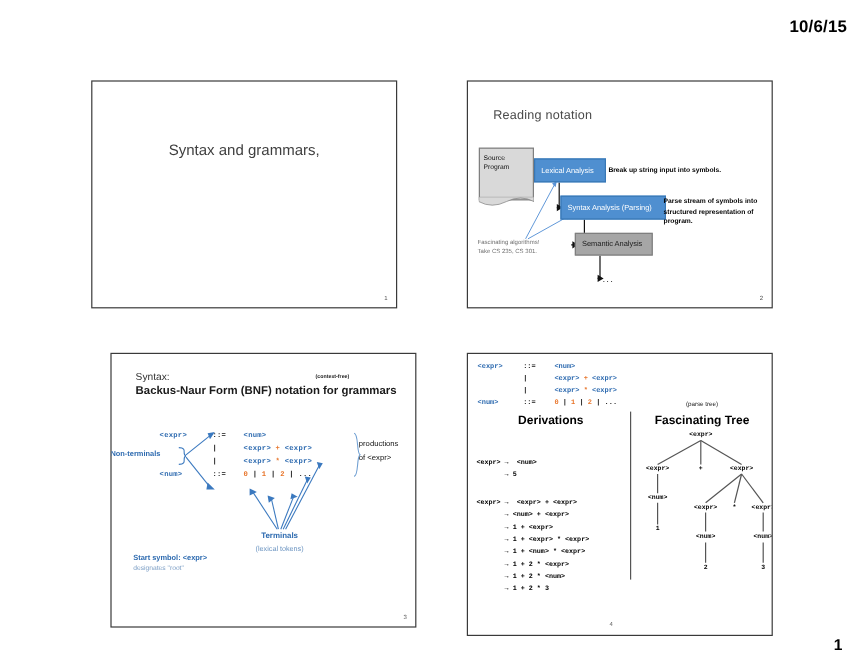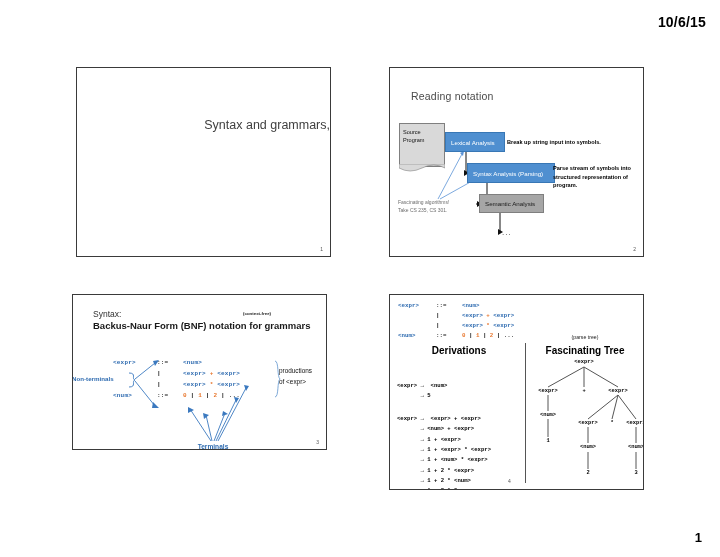--- a/index.html
+++ b/index.html
@@ -16,28 +16,28 @@
   .page-footer{
     position:absolute;right:18px;bottom:12px;
     font-size:13px;font-weight:bold;color:#000;
   }
   .slide{
     position:absolute;background:#fff;border:1px solid #3a3a3a;
     box-sizing:border-box;overflow:hidden;
   }
   .s1{left:76px;top:67px;width:255px;height:190px;}
   .s2{left:389px;top:67px;width:255px;height:190px;}
-  .s3{left:72px;top:294px;width:255px;height:156px;}
-  .s4{left:389px;top:294px;width:255px;height:196px;}
+  .s3{left:92px;top:294px;width:255px;height:229px;}
+  .s4{left:389px;top:294px;width:255px;height:236px;}
 
   .slide-num{position:absolute;right:7px;bottom:4px;font-size:5px;color:#555;}
 
   
   .title-block{
-    position:absolute;left:0;right:0;top:48px;text-align:right;
+    position:absolute;left:0;right:0;top:48px;text-align:center;
     font-size:12.5px;color:#3f3f3f;line-height:1.55;font-weight:400;
   }
 
   
   .s2-title{
     position:absolute;left:21px;top:22px;font-size:10.5px;
     color:#4a4a4a;font-weight:400;letter-spacing:0.2px;
   }
   .src-prog{
     position:absolute;left:9px;top:55px;width:46px;height:44px;

